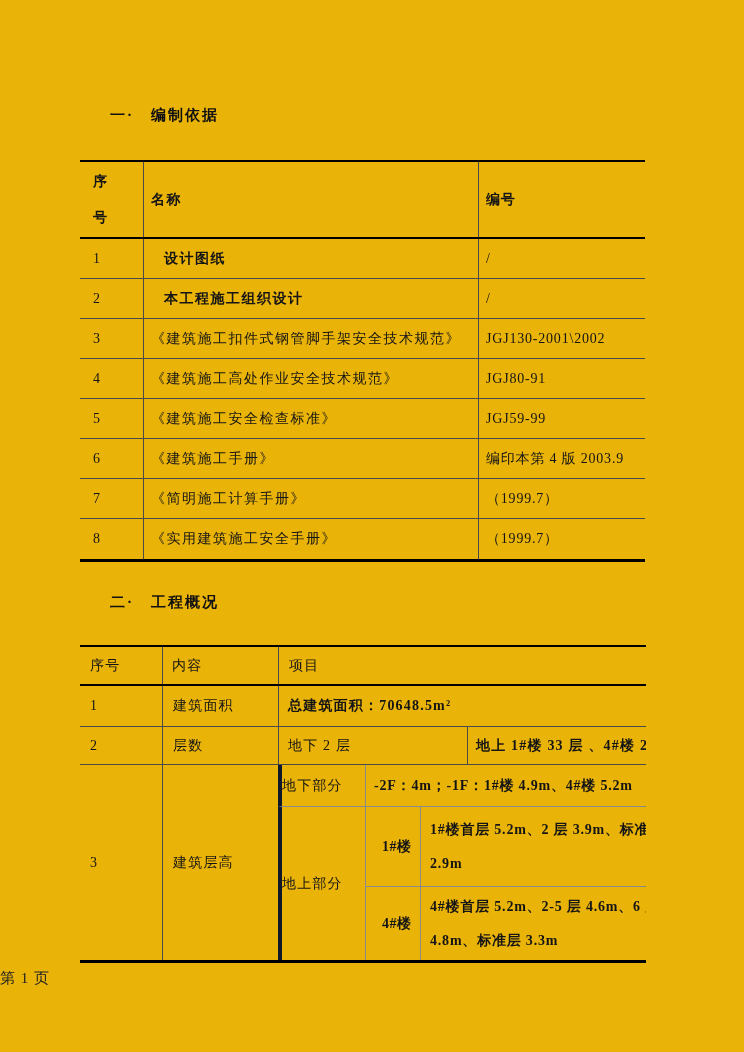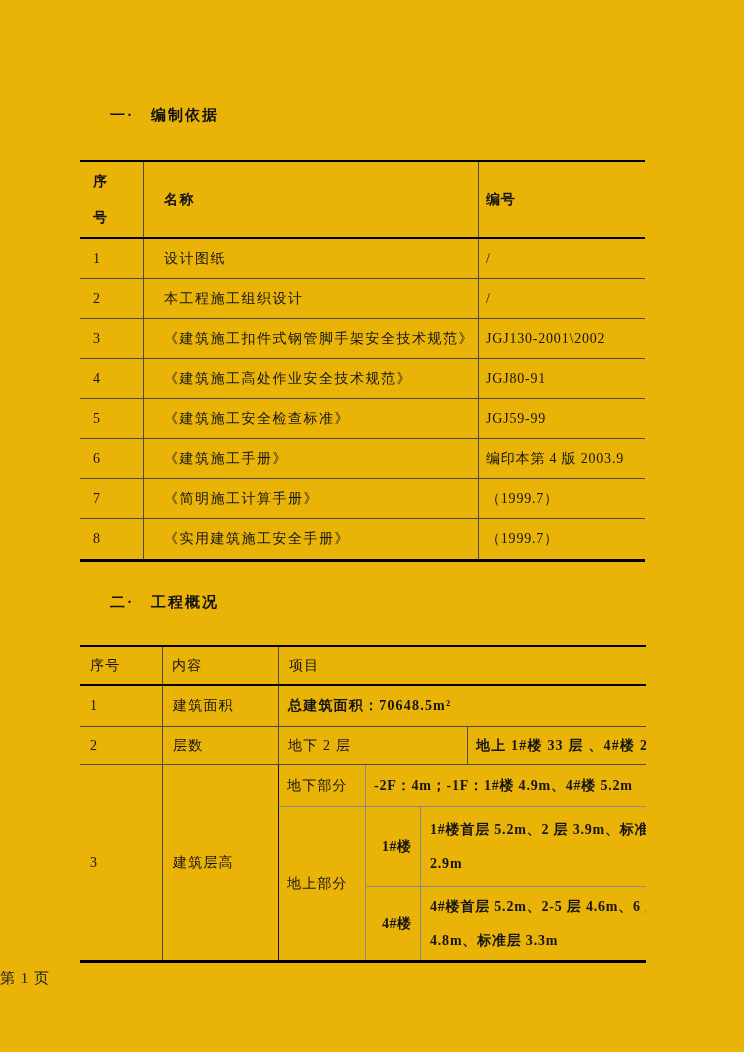--- a/index.html
+++ b/index.html
@@ -25,22 +25,22 @@
     position:absolute; left:80px; top:160px; width:565px;
     border-top:2px solid #000; border-bottom:3px solid #000;
     font-size:14px; letter-spacing:1.5px;
   }
   .t1-row { display:grid; grid-template-columns:63px 335px 167px; border-bottom:1px solid #4a4a4a; }
   .t1-row.hdr { height:77px; border-bottom:2px solid #000; font-weight:bold; }
   .t1-row.body { height:40px; }
   .t1-row:last-child { border-bottom:none; }
   .t1-row .c { display:flex; align-items:center; overflow:hidden; white-space:nowrap; }
   .t1-row .c.no   { padding-left:13px; }
-  .t1-row .c.name { padding-left:20px;  border-left:1px solid #4a4a4a; }
-  .t1-row .c.name.indent { padding-left:20px; }
+  .t1-row .c.name { padding-left:7px;  border-left:1px solid #4a4a4a; }
+  .t1-row .c.name.indent { padding-left:20px;font-weight:bold; }
   .t1-row .c.code { padding-left:7px;  border-left:1px solid #4a4a4a; letter-spacing:0.8px; }
   .t1-row.hdr .c.no { flex-direction:column; align-items:flex-start; justify-content:center; line-height:36px; }
 
   
   .tbl2 {
     position:absolute; left:80px; top:645px; width:566px;
     border-top:2px solid #000; border-bottom:3px solid #000;
     font-size:14px; letter-spacing:1.2px;
   }
   .t2-row { display:grid; border-bottom:1px solid #4a4a4a; }
@@ -50,21 +50,21 @@
   .t2-r2   { grid-template-columns:82px 116px 189px 179px; height:38px; }
   .t2-r3   { grid-template-columns:82px 116px 87px 55px 226px; grid-template-rows:42px 80px 73px; border-bottom:none; }
   .tbl2 .c.seq  { padding-left:10px; }
   .tbl2 .c.item { padding-left:10px; border-left:1px solid #4a4a4a; }
   .tbl2 .c.cont { padding-left:9px;  border-left:1px solid #4a4a4a; }
   .tbl2 .bold { font-weight:bold; }
   .t2-r2 .c.split-r { padding-left:8px; border-left:1px solid #4a4a4a; }
 
   .t2-r3 .c.seq  { grid-column:1; grid-row:1/4; }
   .t2-r3 .c.item { grid-column:2; grid-row:1/4; }
-  .t2-r3 .c.sub-label { padding-left:8px; border-left:1px solid #0f172a; }
+  .t2-r3 .c.sub-label { padding-left:0; border-left:4px solid #0f172a; }
   .t2-r3 .below-label { grid-column:3; grid-row:1; border-bottom:1px solid #8a8a8a; }
   .t2-r3 .below-value { grid-column:4/6; grid-row:1; padding-left:8px; border-left:1px solid #8a8a8a; border-bottom:1px solid #8a8a8a; font-weight:bold; letter-spacing:0.8px; }
   .t2-r3 .above-label { grid-column:3; grid-row:2/4; }
   .t2-r3 .blk-label   { padding-left:16px; border-left:1px solid #8a8a8a; font-weight:bold; letter-spacing:0.5px; }
   .t2-r3 .b1-label { grid-column:4; grid-row:2; border-bottom:1px solid #8a8a8a; }
   .t2-r3 .b4-label { grid-column:4; grid-row:3; }
   .t2-r3 .blk-text {
     display:flex; flex-direction:column; justify-content:center;
     padding-left:9px; border-left:1px solid #8a8a8a;
     font-weight:bold; line-height:34px; letter-spacing:0.8px;

